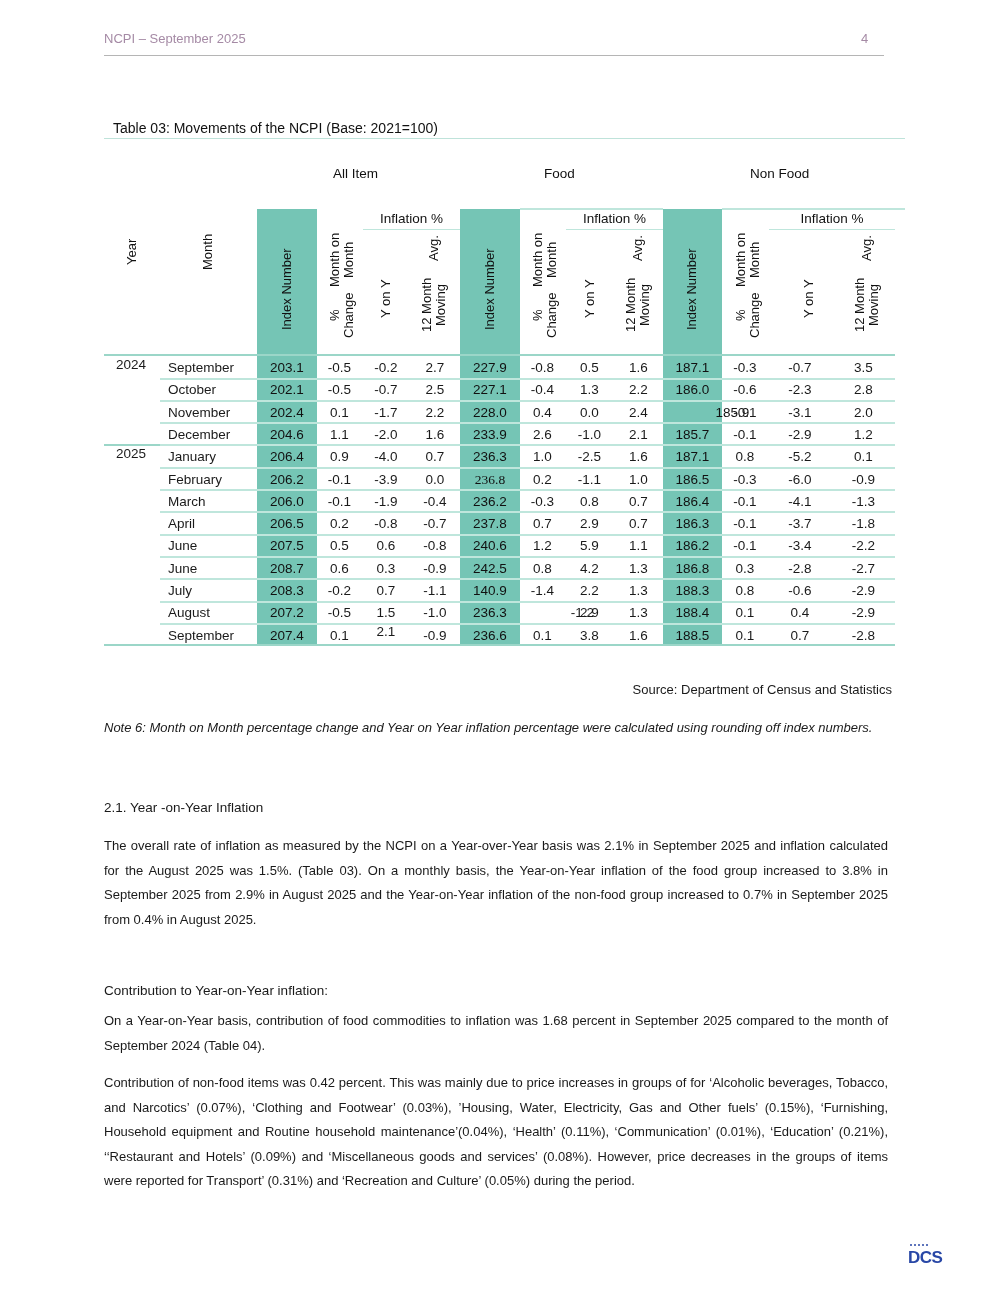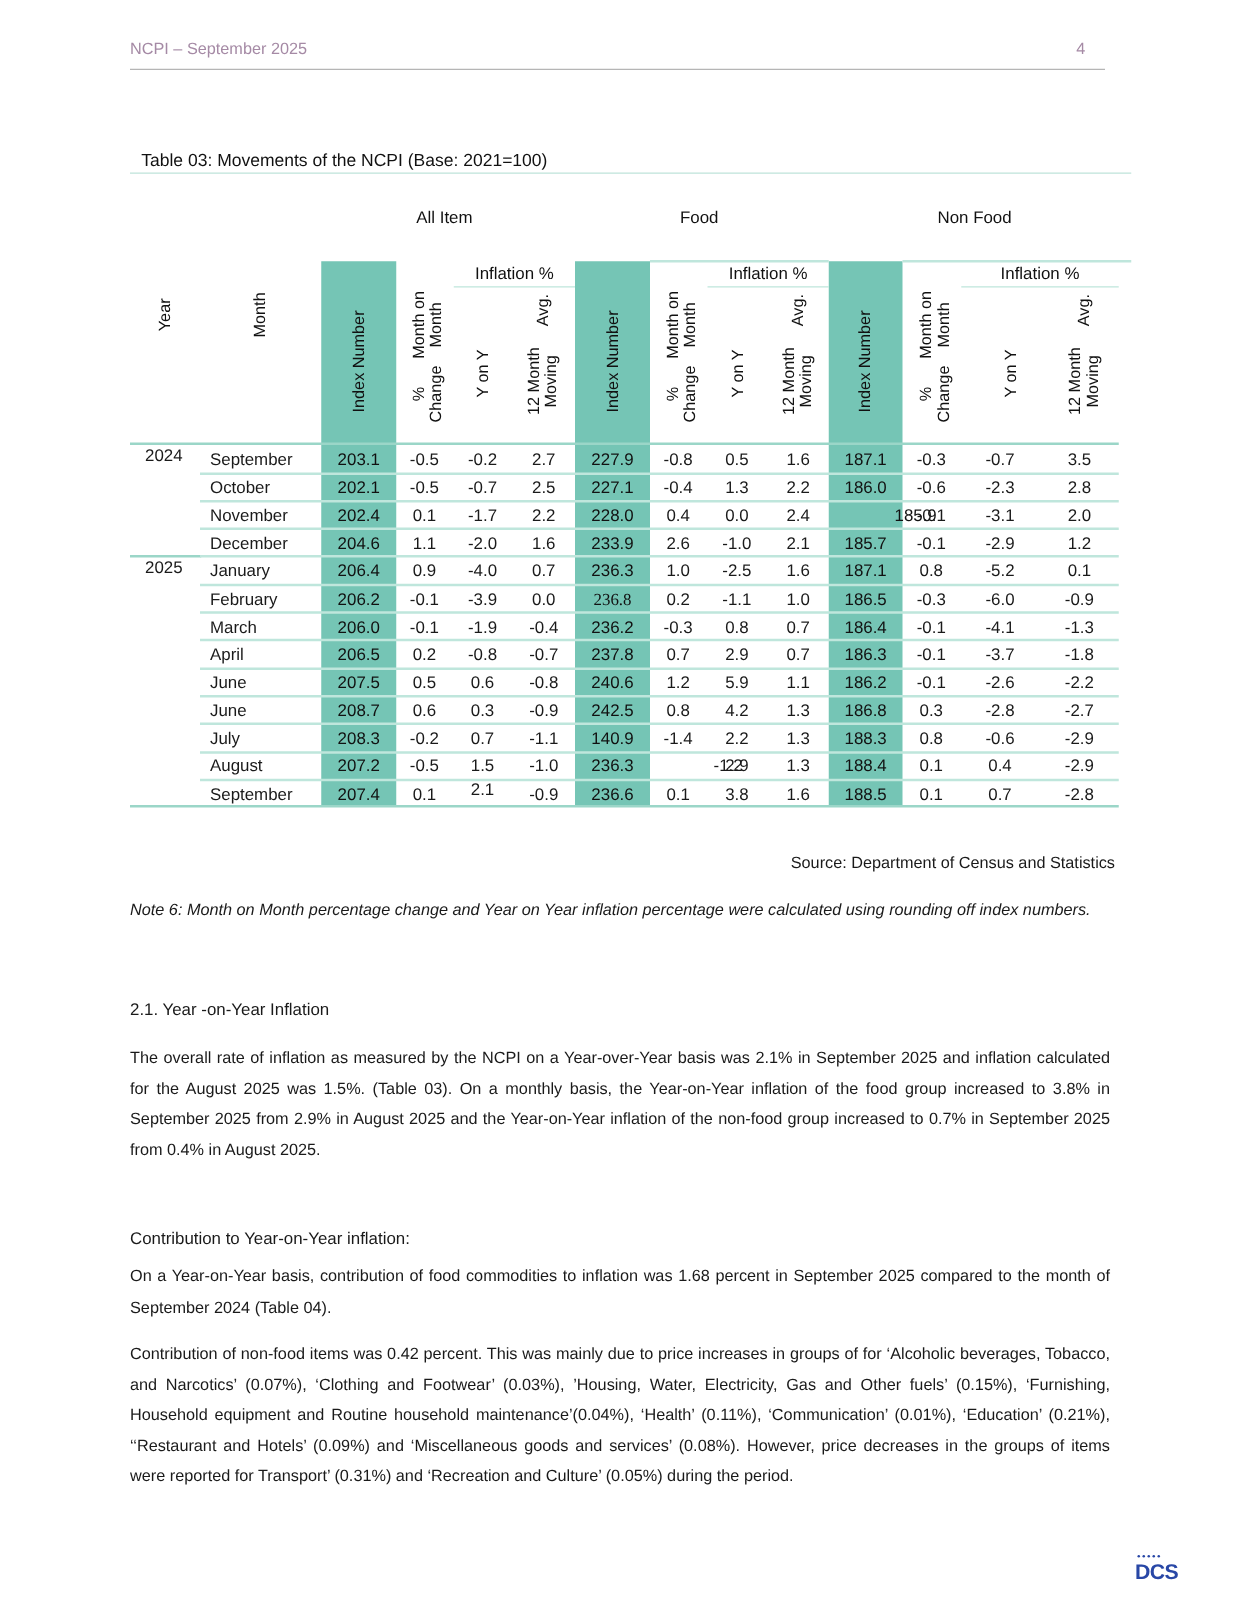--- a/index.html
+++ b/index.html
@@ -247,21 +247,21 @@
       <div class="cell idx" style="left: 257px; width: 60px;">207.5</div>
       <div class="cell" style="left: 317px; width: 45px;">0.5</div>
       <div class="cell" style="left: 362px; width: 48px;">0.6</div>
       <div class="cell" style="left: 410px; width: 50px;">-0.8</div>
       <div class="cell idx" style="left: 460px; width: 60px;">240.6</div>
       <div class="cell" style="left: 520px; width: 45px;">1.2</div>
       <div class="cell" style="left: 565px; width: 49px;">5.9</div>
       <div class="cell" style="left: 614px; width: 49px;">1.1</div>
       <div class="cell idx" style="left: 663px; width: 59px;">186.2</div>
       <div class="cell" style="left: 722px; width: 46px;">-0.1</div>
-      <div class="cell" style="left: 768px; width: 64px;">-2.6</div>
+      <div class="cell" style="left: 768px; width: 64px;">-3.4</div>
       <div class="cell" style="left: 832px; width: 63px;">-2.2</div>
     </div>
     <div class="hline" style="left: 160px; top: 555.9px; width: 735px;"></div>
     <div class="row" style="top: 557.7px;">
       <div class="cell month" style="left: 168px;">June</div>
       <div class="cell idx" style="left: 257px; width: 60px;">208.7</div>
       <div class="cell" style="left: 317px; width: 45px;">0.6</div>
       <div class="cell" style="left: 362px; width: 48px;">0.3</div>
       <div class="cell" style="left: 410px; width: 50px;">-0.9</div>
       <div class="cell idx" style="left: 460px; width: 60px;">242.5</div>

